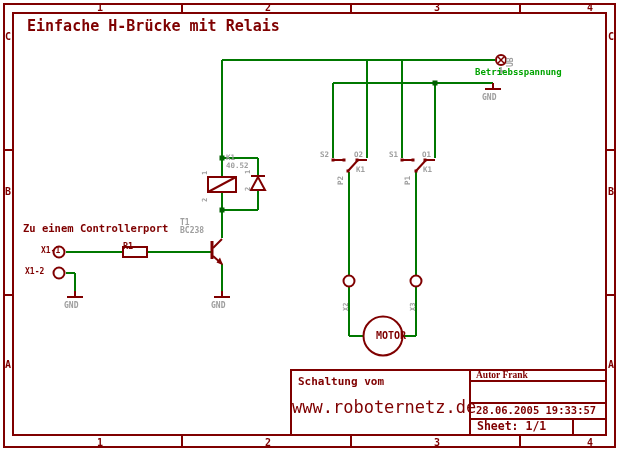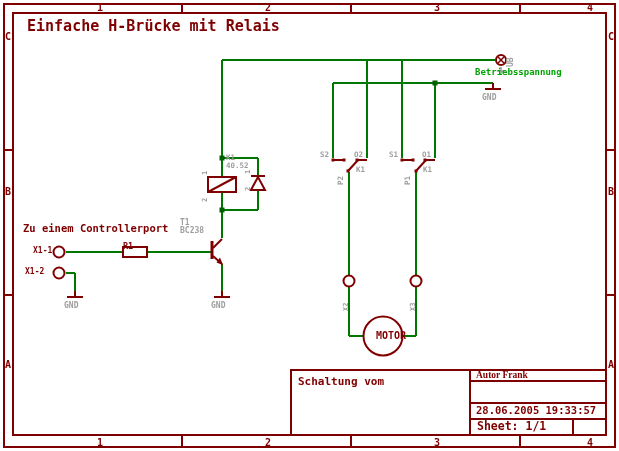--- a/index.html
+++ b/index.html
@@ -130,21 +130,21 @@
   <span class="t" style="left:5px;top:32px;font-size:10px;">C</span>
   <span class="t" style="left:5px;top:187px;font-size:10px;">B</span>
   <span class="t" style="left:5px;top:360px;font-size:10px;">A</span>
   <span class="t" style="left:608px;top:32px;font-size:10px;">C</span>
   <span class="t" style="left:608px;top:187px;font-size:10px;">B</span>
   <span class="t" style="left:608px;top:360px;font-size:10px;">A</span>
 
   <span class="t" style="left:23px;top:223px;font-size:10.5px;">Zu einem Controllerport</span>
 
   <span class="t" style="left:27px;top:19px;font-size:15px;">Einfache H-Brücke mit Relais</span>
-  <span class="t" style="left:33px;top:247px;font-size:8px;">X1-1</span>
+  <span class="t" style="left:41px;top:247px;font-size:8px;">X1-1</span>
   <span class="t" style="left:25px;top:268px;font-size:8px;text-align:center;">X1-2</span>
 
   <span class="t" style="left:123px;top:242px;font-size:8.5px;">R1</span>
   <span class="t gray" style="left:180px;top:219px;font-size:8px;">T1</span>
   <span class="t gray" style="left:180px;top:227px;font-size:8px;">BC238</span>
 
   <span class="t gray" style="left:226px;top:154px;font-size:7.5px;">K1</span>
   <span class="t gray" style="left:226px;top:161.5px;font-size:7.5px;">40.52</span>
   <span class="t gray rot" style="left:202px;top:175px;font-size:7px;">1</span>
   <span class="t gray rot" style="left:202px;top:202px;font-size:7px;">2</span>
@@ -165,17 +165,18 @@
   <span class="t gray rot" style="left:410px;top:311px;font-size:7px;">X3</span>
 
   <span class="t gray rot" style="left:507px;top:67px;font-size:8px;">UB</span>
   <span class="t green" style="left:467px;top:68px;font-size:9px;">Betriebsspannung</span>
 
   <span class="t gray" style="left:64px;top:302px;font-size:8px;">GND</span>
   <span class="t gray" style="left:211px;top:302px;font-size:8px;">GND</span>
   <span class="t gray" style="left:482px;top:94px;font-size:8px;">GND</span>
 
   <span class="t" style="left:298px;top:376px;font-size:11px;">Schaltung vom</span>
+  <span class="t thin" style="left:292px;top:399px;font-size:17px;">www.roboternetz.de</span>
   <span class="t" style="left:476px;top:370.5px;font-size:9.5px;font-family:Liberation Serif, serif;">Autor Frank</span>
   <span class="t" style="left:476px;top:405px;font-size:10.5px;">28.06.2005 19:33:57</span>
   <span class="t" style="left:477px;top:421px;font-size:11.5px;">Sheet: 1/1</span>
 
 </div>
 
 </body></html>

